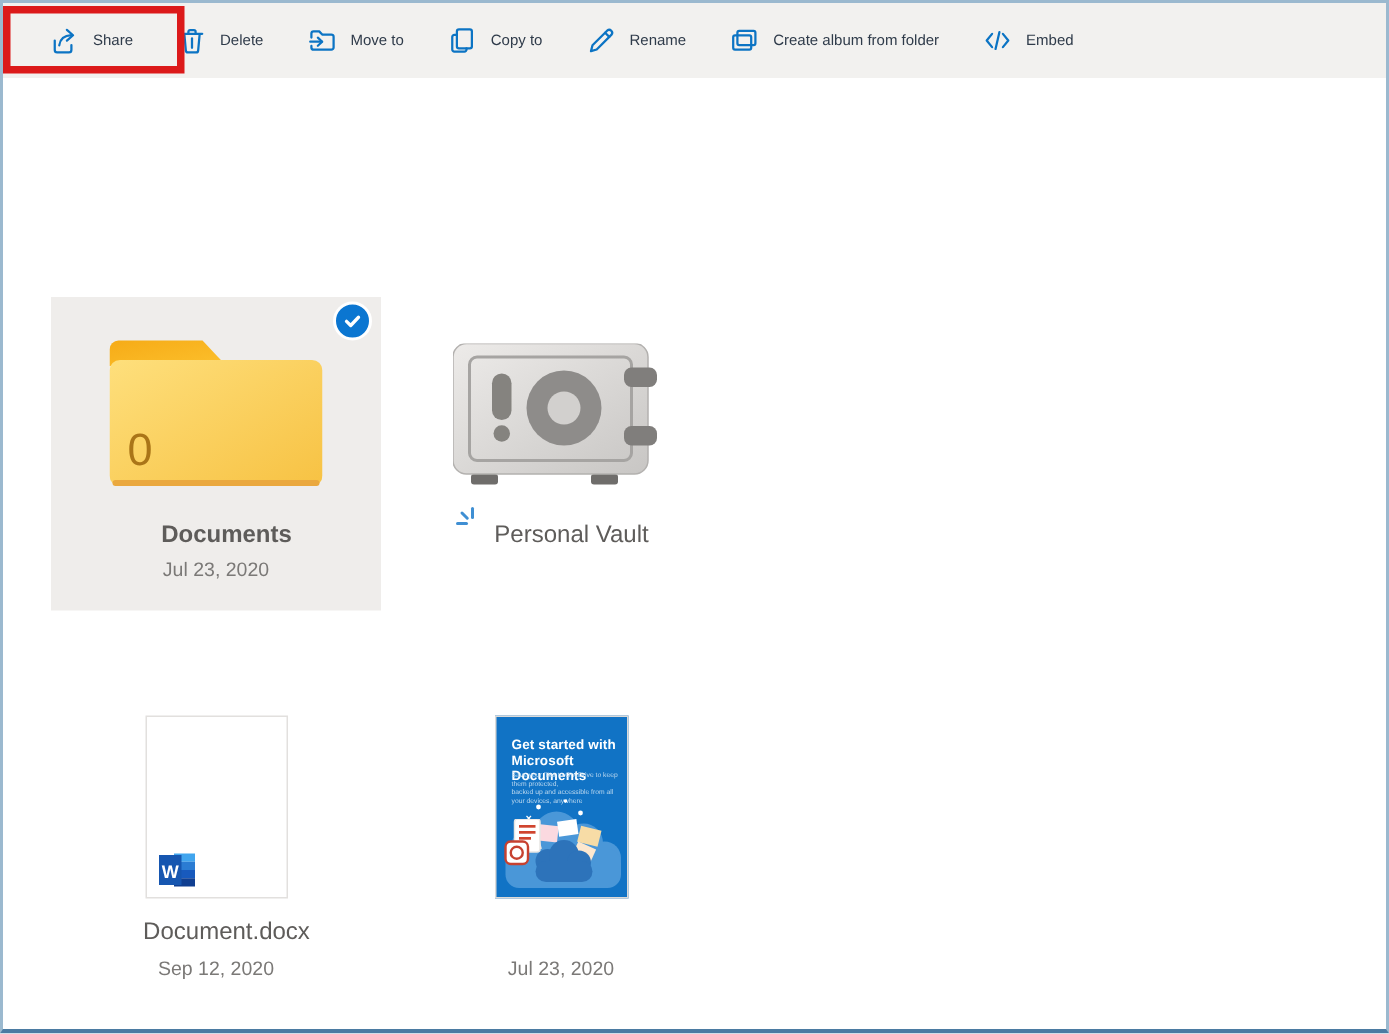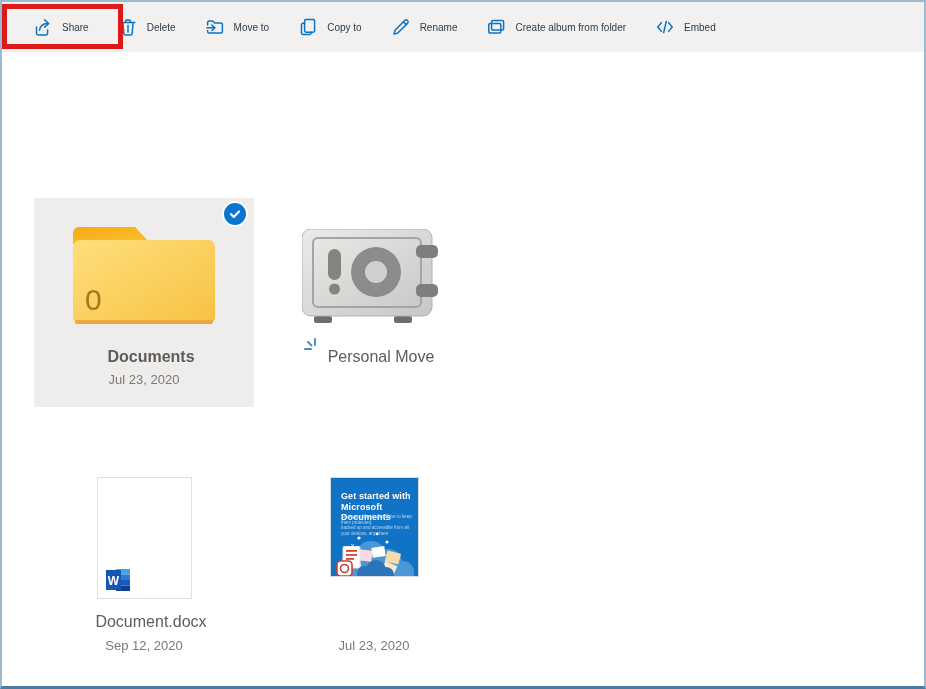--- a/index.html
+++ b/index.html
@@ -61,21 +61,21 @@
 
   .sparkle { position:absolute; left:40px; top:140px; }
 
   .doc-thumb {
     position:absolute; left:63px; top:15px; width:95px; height:122px;
     background:#fff; border:1px solid #e2e0de;
   }
   .word-badge { position:absolute; left:8px; bottom:6px; }
 
   .pdf-cover {
-    position:absolute; left:66px; top:15px; width:89px; height:100px;
+    position:absolute; left:66px; top:15px; width:89px; height:122px;
     background:#1173c5; border:1px solid #dcdad8; overflow:hidden;
   }
   .pdf-title {
     position:absolute; top:13px; left:10px; color:#fff; font-weight:700;
     font-size:9px; line-height:10.5px; letter-spacing:.1px;
   }
   .pdf-sub {
     position:absolute; top:36px; left:10px; right:4px; color:#b9d7ef;
     font-size:4.5px; line-height:5.5px;
   }
@@ -199,21 +199,21 @@
       <rect x="114" y="16" width="22" height="13" rx="5" fill="#807e7c"></rect>
       <rect x="114" y="55" width="22" height="13" rx="5" fill="#807e7c"></rect>
     </svg>
     <svg class="sparkle" width="17" height="18" viewBox="0 0 17 18">
       <g stroke="#3f8fd3" stroke-width="2" stroke-linecap="round" fill="none">
         <path d="M1 11 H7"></path>
         <path d="M11 1 V7"></path>
         <path d="M4 4 L7.5 7.5"></path>
       </g>
     </svg>
-    <div class="tile-name">Personal Move</div>
+    <div class="tile-name">Personal Vault</div>
   </div>
 
   <div class="tile row2" style="left:32px; top:460px; height:205px;">
     <div class="doc-thumb">
       <svg class="word-badge" width="25" height="24" viewBox="0 0 25 24">
         <rect x="10" y="1" width="14" height="5.5" fill="#41a5ee"></rect>
         <rect x="10" y="6.5" width="14" height="5.5" fill="#2b7cd3"></rect>
         <rect x="10" y="12" width="14" height="5.5" fill="#185abd"></rect>
         <rect x="10" y="17.5" width="14" height="5.5" fill="#103f91"></rect>
         <rect x="0" y="2" width="15" height="20" fill="#1656b0"></rect>

